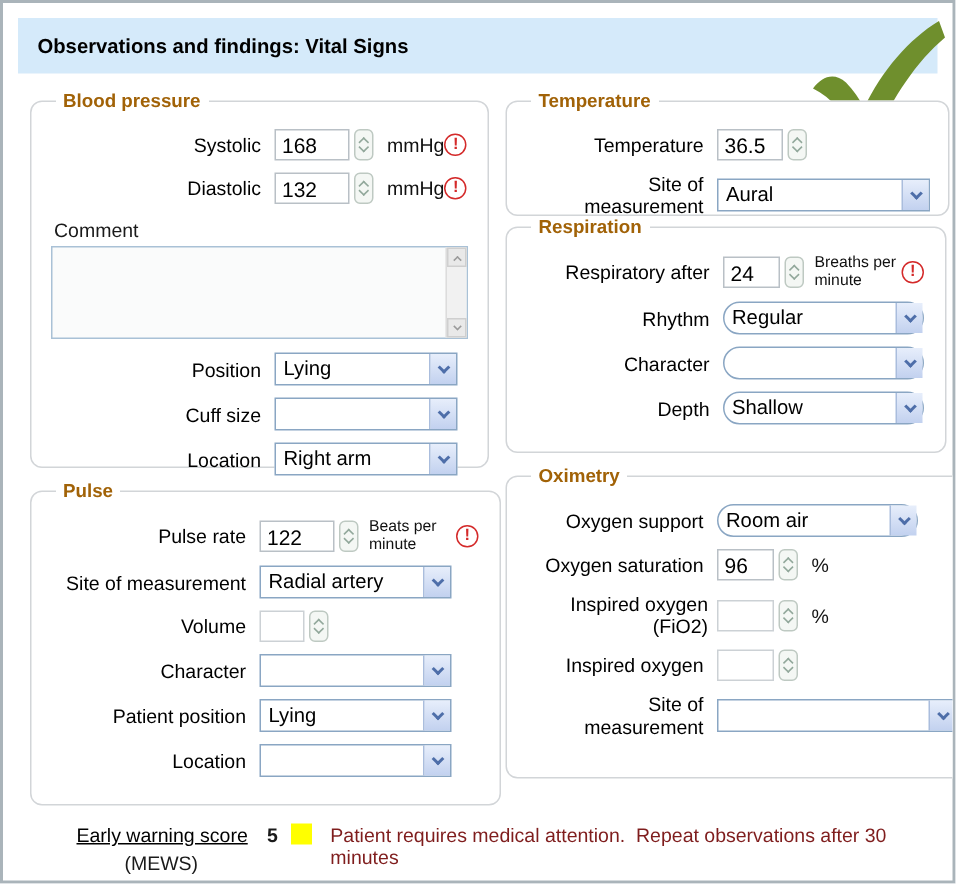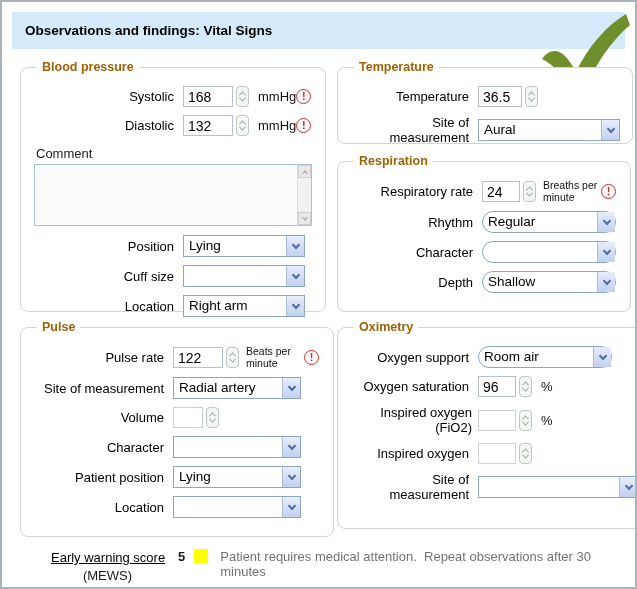--- a/index.html
+++ b/index.html
@@ -21,21 +21,21 @@
   .col-right { position: absolute; left: 335px; top: 58px; width: 289px; }
 
   fieldset {
     border: 1px solid #d2d5d8; border-radius: 8px;
     padding: 4px 12px 8px 12px; background: #fff;
   }
   legend { font-size: 12.5px; font-weight: bold; padding: 0 5px; margin-left: 4px; color:#a16207; }
   .fs-bp   { height: 252px; }
   .fs-pulse{ height: 217px; margin-top: 8px; }
   .fs-temp { height: 84px;  }
-  .fs-resp { height: 158px; margin-top: 10px; }
+  .fs-resp { height: 158px; }
   .fs-oxi  { height: 209px; margin-top: 8px; }
 
   .row { display: flex; align-items: center; margin-top: 8px; }
   .lbl { font-size: 13px; text-align: right; padding-right: 9px; color:#000000; flex: 0 0 auto; }
   .lbl.w150 { width: 150px; } .lbl.w140 { width: 140px; }
   .lbl.w128 { width: 128px; } .lbl.w132 { width: 132px; }
   .lbl-left { font-size: 13px; margin: 10px 0 3px 3px; }
 
   
   input.num {
@@ -90,21 +90,21 @@
   .sb-btn .u { width: 4px; height: 4px; border-left: 1.4px solid #9a9a9a; border-top: 1.4px solid #9a9a9a; transform: rotate(45deg) translate(1px,1px); }
   .sb-btn .d { width: 4px; height: 4px; border-left: 1.4px solid #9a9a9a; border-top: 1.4px solid #9a9a9a; transform: rotate(225deg) translate(1px,1px); }
 
   
   .footer { position: absolute; left: 0; right: 6px; top: 546px; display: flex; align-items: flex-start; padding-left: 49px; }
   .ews-block { width: 113px; text-align: center; flex: 0 0 auto; }
   .ews-link { font-size: 13px; color: #000; text-decoration: underline; cursor: pointer; white-space: nowrap; }
   .ews-sub { font-size: 13px; margin-top: 2px; }
   .score { font-size: 13px; font-weight: bold; margin-left: 14px; margin-top: 1px; }
   .swatch { width: 14px; height: 14px; background: #ffff00; margin-left: 9px; margin-top: 1px; flex: 0 0 auto; }
-  .msg { font-size: 13px; color: #737373; margin-left: 12px; margin-top: 1px; white-space: pre-wrap; }
+  .msg { font-size: 13px; color: #7f1d1d; margin-left: 12px; margin-top: 1px; white-space: pre-wrap; }
 
   
   .checkmark { position: absolute; top: 11px; right: 5px; width: 92px; height: 80px; pointer-events: none; }
 </style>
 </head>
 <body>
 
 <div class="page">
 
   <div class="header">
@@ -273,21 +273,21 @@
               <i class="c"></i>
             </span>
         </div>
       </div>
     </fieldset>
 
     <fieldset class="fs-resp">
       <legend>Respiration</legend>
 
       <div class="row">
-        <span class="lbl w132">Respiratory rate</span>
+        <span class="lbl w132">Respiratory after</span>
         <input class="num w38" value="24" style="">
         <span class="spinner">
             <i class="cu"></i>
             <i class="cd"></i>
           </span>
         <span class="unit-small">Breaths per minute</span>
         <span class="warn">!</span>
       </div>
 
       <div class="row">

